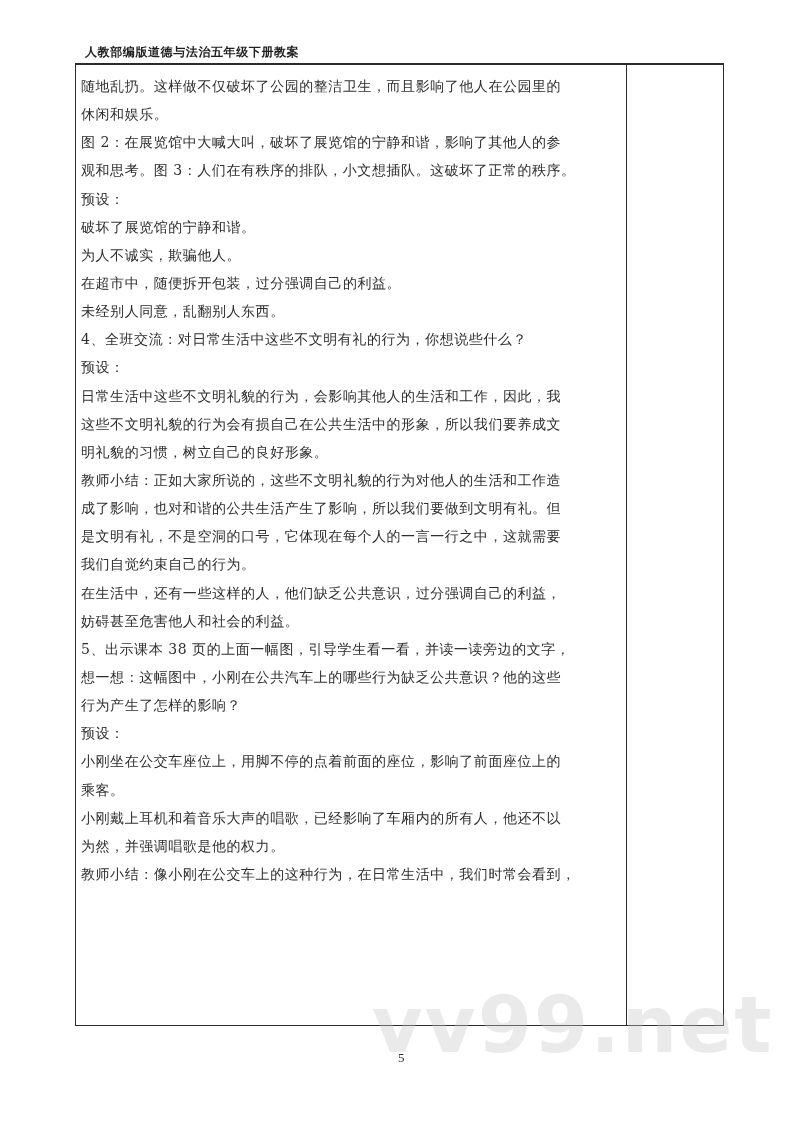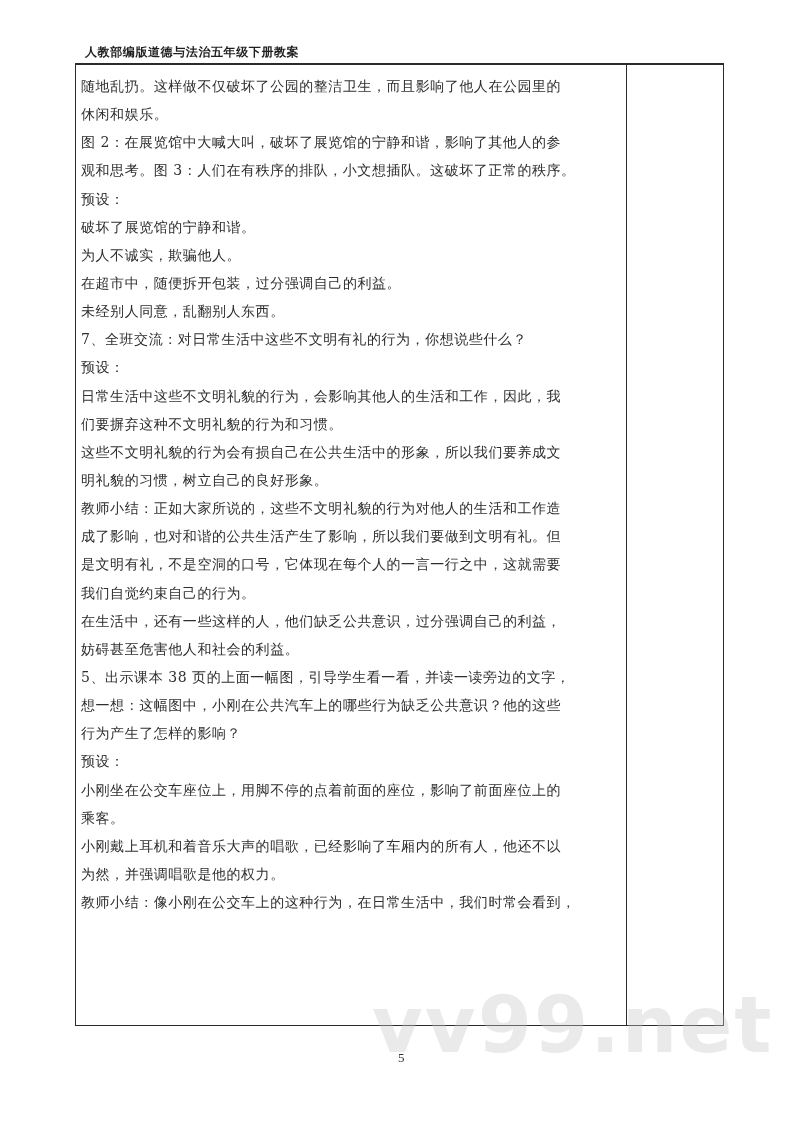--- a/index.html
+++ b/index.html
@@ -87,24 +87,23 @@
   <div class="main-cell">
     <div class="line">随地乱扔。这样做不仅破坏了公园的整洁卫生，而且影响了他人在公园里的</div>
     <div class="line">休闲和娱乐。</div>
     <div class="line">图 2：在展览馆中大喊大叫，破坏了展览馆的宁静和谐，影响了其他人的参</div>
     <div class="line">观和思考。图 3：人们在有秩序的排队，小文想插队。这破坏了正常的秩序。</div>
     <div class="line">预设：</div>
     <div class="line">破坏了展览馆的宁静和谐。</div>
     <div class="line">为人不诚实，欺骗他人。</div>
     <div class="line">在超市中，随便拆开包装，过分强调自己的利益。</div>
     <div class="line">未经别人同意，乱翻别人东西。</div>
-    <div class="line">7、全班交流：对日常生活中这些不文明有礼的行为，你想说些什么？</div>
+    <div class="line">4、全班交流：对日常生活中这些不文明有礼的行为，你想说些什么？</div>
     <div class="line">预设：</div>
     <div class="line">日常生活中这些不文明礼貌的行为，会影响其他人的生活和工作，因此，我</div>
-    <div class="line">们要摒弃这种不文明礼貌的行为和习惯。</div>
     <div class="line">这些不文明礼貌的行为会有损自己在公共生活中的形象，所以我们要养成文</div>
     <div class="line">明礼貌的习惯，树立自己的良好形象。</div>
     <div class="line">教师小结：正如大家所说的，这些不文明礼貌的行为对他人的生活和工作造</div>
     <div class="line">成了影响，也对和谐的公共生活产生了影响，所以我们要做到文明有礼。但</div>
     <div class="line">是文明有礼，不是空洞的口号，它体现在每个人的一言一行之中，这就需要</div>
     <div class="line">我们自觉约束自己的行为。</div>
     <div class="line">在生活中，还有一些这样的人，他们缺乏公共意识，过分强调自己的利益，</div>
     <div class="line">妨碍甚至危害他人和社会的利益。</div>
     <div class="line">5、出示课本 38 页的上面一幅图，引导学生看一看，并读一读旁边的文字，</div>
     <div class="line">想一想：这幅图中，小刚在公共汽车上的哪些行为缺乏公共意识？他的这些</div>

